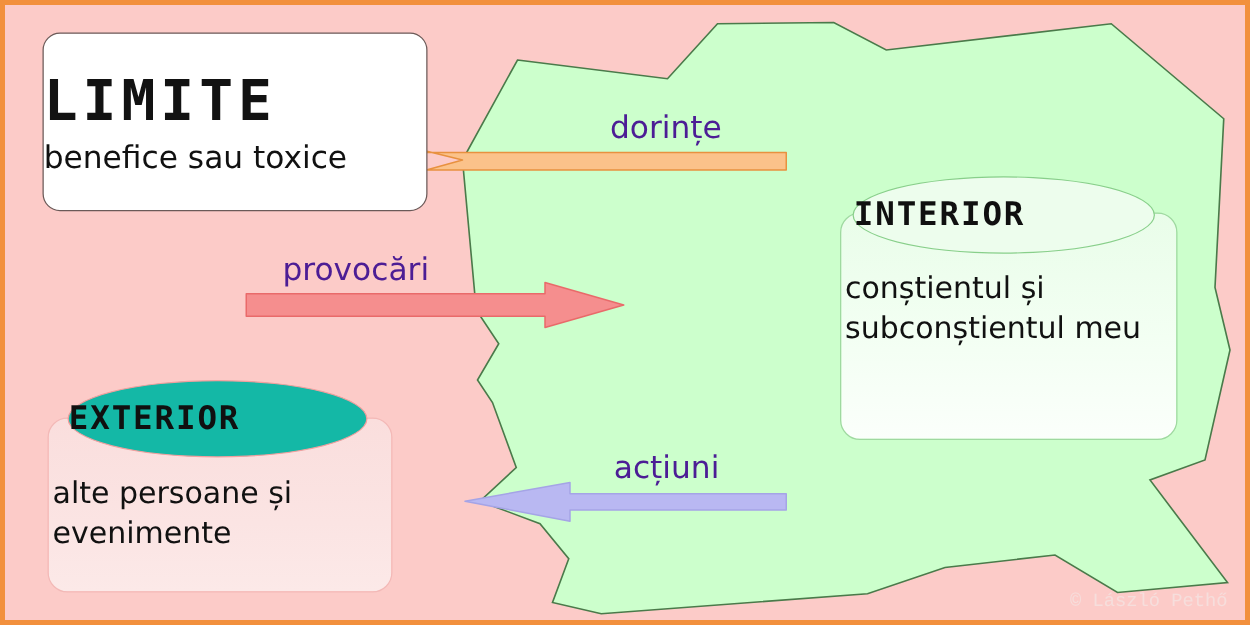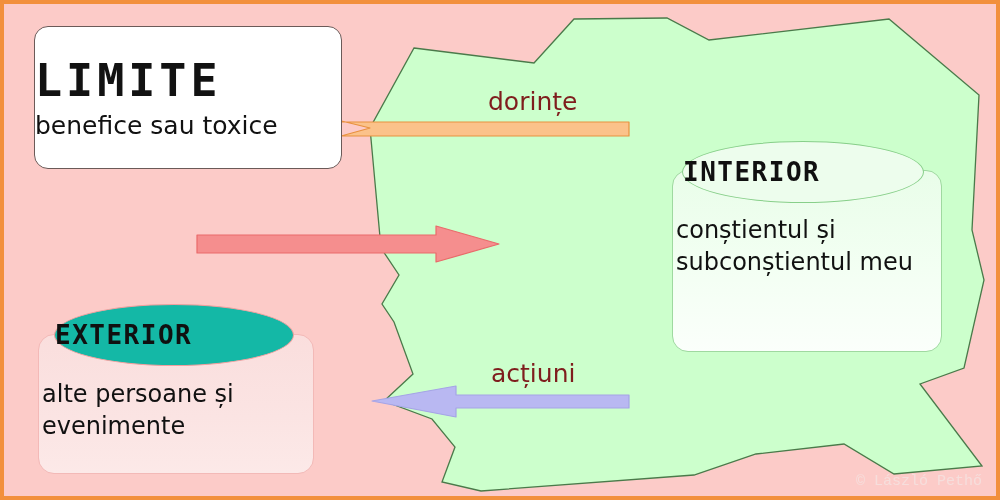--- a/index.html
+++ b/index.html
@@ -129,21 +129,21 @@
     left: 38px;
     top: 374px;
     width: 266px;
   }
 
   
   .arrow-label {
     position: absolute;
     font-family: "DejaVu Sans", sans-serif;
     font-size: 25px;
-    color: #7f1d1d;
+    color: #4c1d95;
     white-space: nowrap;
   }
   #label-dorinte  { left: 484px; top: 83px; }
   #label-provocari{ left: 222px; top: 197px; }
   #label-actiuni  { left: 487px; top: 355px; text-align: center; }
 
   
   #credit {
     position: absolute;
     right: 14px;
@@ -187,17 +187,18 @@
   </div>
   <div class="card-body" id="interior-body">conștientul și subconștientul meu</div>
 
   <div class="card" id="exterior-card"></div>
   <div class="card-label" id="exterior-ellipse">
     <span>EXTERIOR</span>
   </div>
   <div class="card-body" id="exterior-body">alte persoane și evenimente</div>
 
   <div class="arrow-label" id="label-dorinte">dorințe</div>
+  <div class="arrow-label" id="label-provocari">provocări</div>
   <div class="arrow-label" id="label-actiuni">acțiuni</div>
 
   <div id="credit">© László Pethő</div>
 
 </div>
 
 </body></html>

